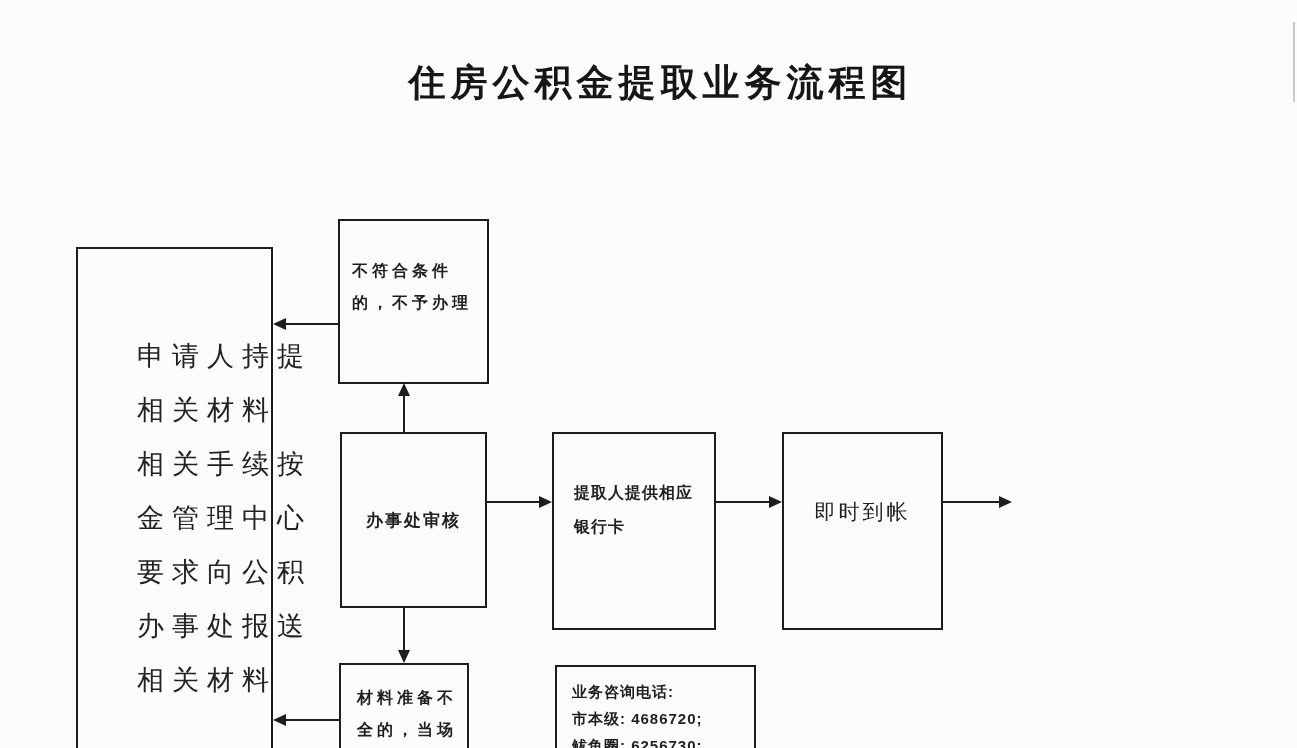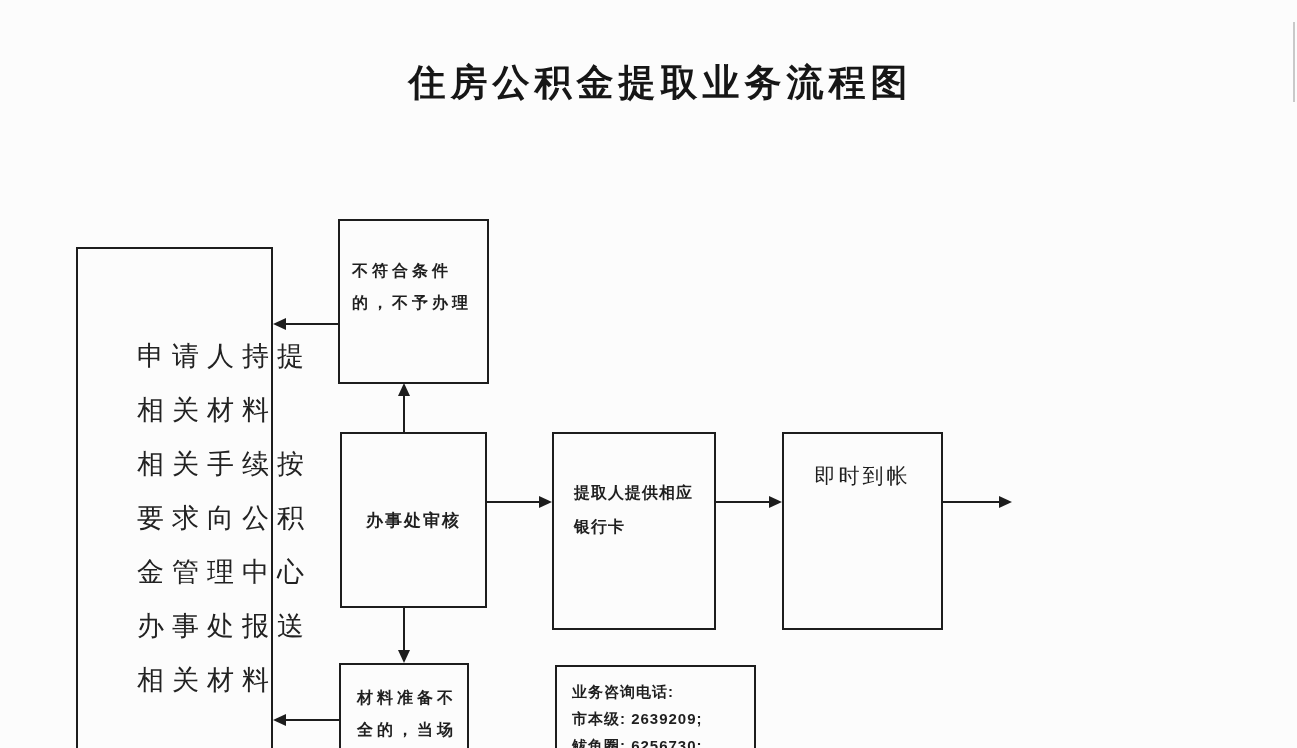--- a/index.html
+++ b/index.html
@@ -66,21 +66,21 @@
   .box-bankcard .text {
     padding: 42px 0 0 20px;
     font-size: 16px;
     font-weight: bold;
     line-height: 34px;
     letter-spacing: 1px;
   }
   
   .box-instant { left: 782px; top: 432px; width: 161px; height: 198px; }
   .box-instant .text {
-    padding: 28px 0 0 0;
+    padding: 64px 0 0 0;
     text-align: center;
     font-size: 21px;
     letter-spacing: 3px;
   }
   
   .box-receipt { left: 1012px; top: 430px; width: 164px; height: 200px; }
   .box-receipt .text {
     padding: 50px 4px 0 12px;
     font-size: 15px;
     font-weight: bold;
@@ -125,22 +125,22 @@
 
 <div class="canvas">
 
   <div class="page-title">住房公积金提取业务流程图</div>
 
   <div class="box box-applicant">
     <div class="text">
       <div class="line">申请人持提</div>
       <div class="line">相关材料</div>
       <div class="line">相关手续按</div>
+      <div class="line">金管理中心</div>
       <div class="line">要求向公积</div>
-      <div class="line">金管理中心</div>
       <div class="line">办事处报送</div>
       <div class="line">相关材料</div>
     </div>
   </div>
 
   <div class="box box-reject">
     <div class="text">
       <div class="line">不符合条件</div>
       <div class="line">的，不予办理</div>
     </div>
@@ -166,21 +166,21 @@
     <div class="text">
       <div class="line">材料准备不</div>
       <div class="line">全的，当场</div>
       <div class="line">告知补齐材</div>
     </div>
   </div>
 
   <div class="box box-hotline">
     <div class="text">
       <div class="line">业务咨询电话:</div>
-      <div class="line">市本级: 2639209;</div>
+      <div class="line">市本级: 4686720;</div>
       <div class="line">鲅鱼圈: 6256730;</div>
     </div>
   </div>
 
   <div>
     <div class="shaft" style="left:403px; top:394px; width:2px; height:38px;"></div>
     <div class="head head-up" style="left:398px; top:383px;"></div>
   </div>
 
   <div>

